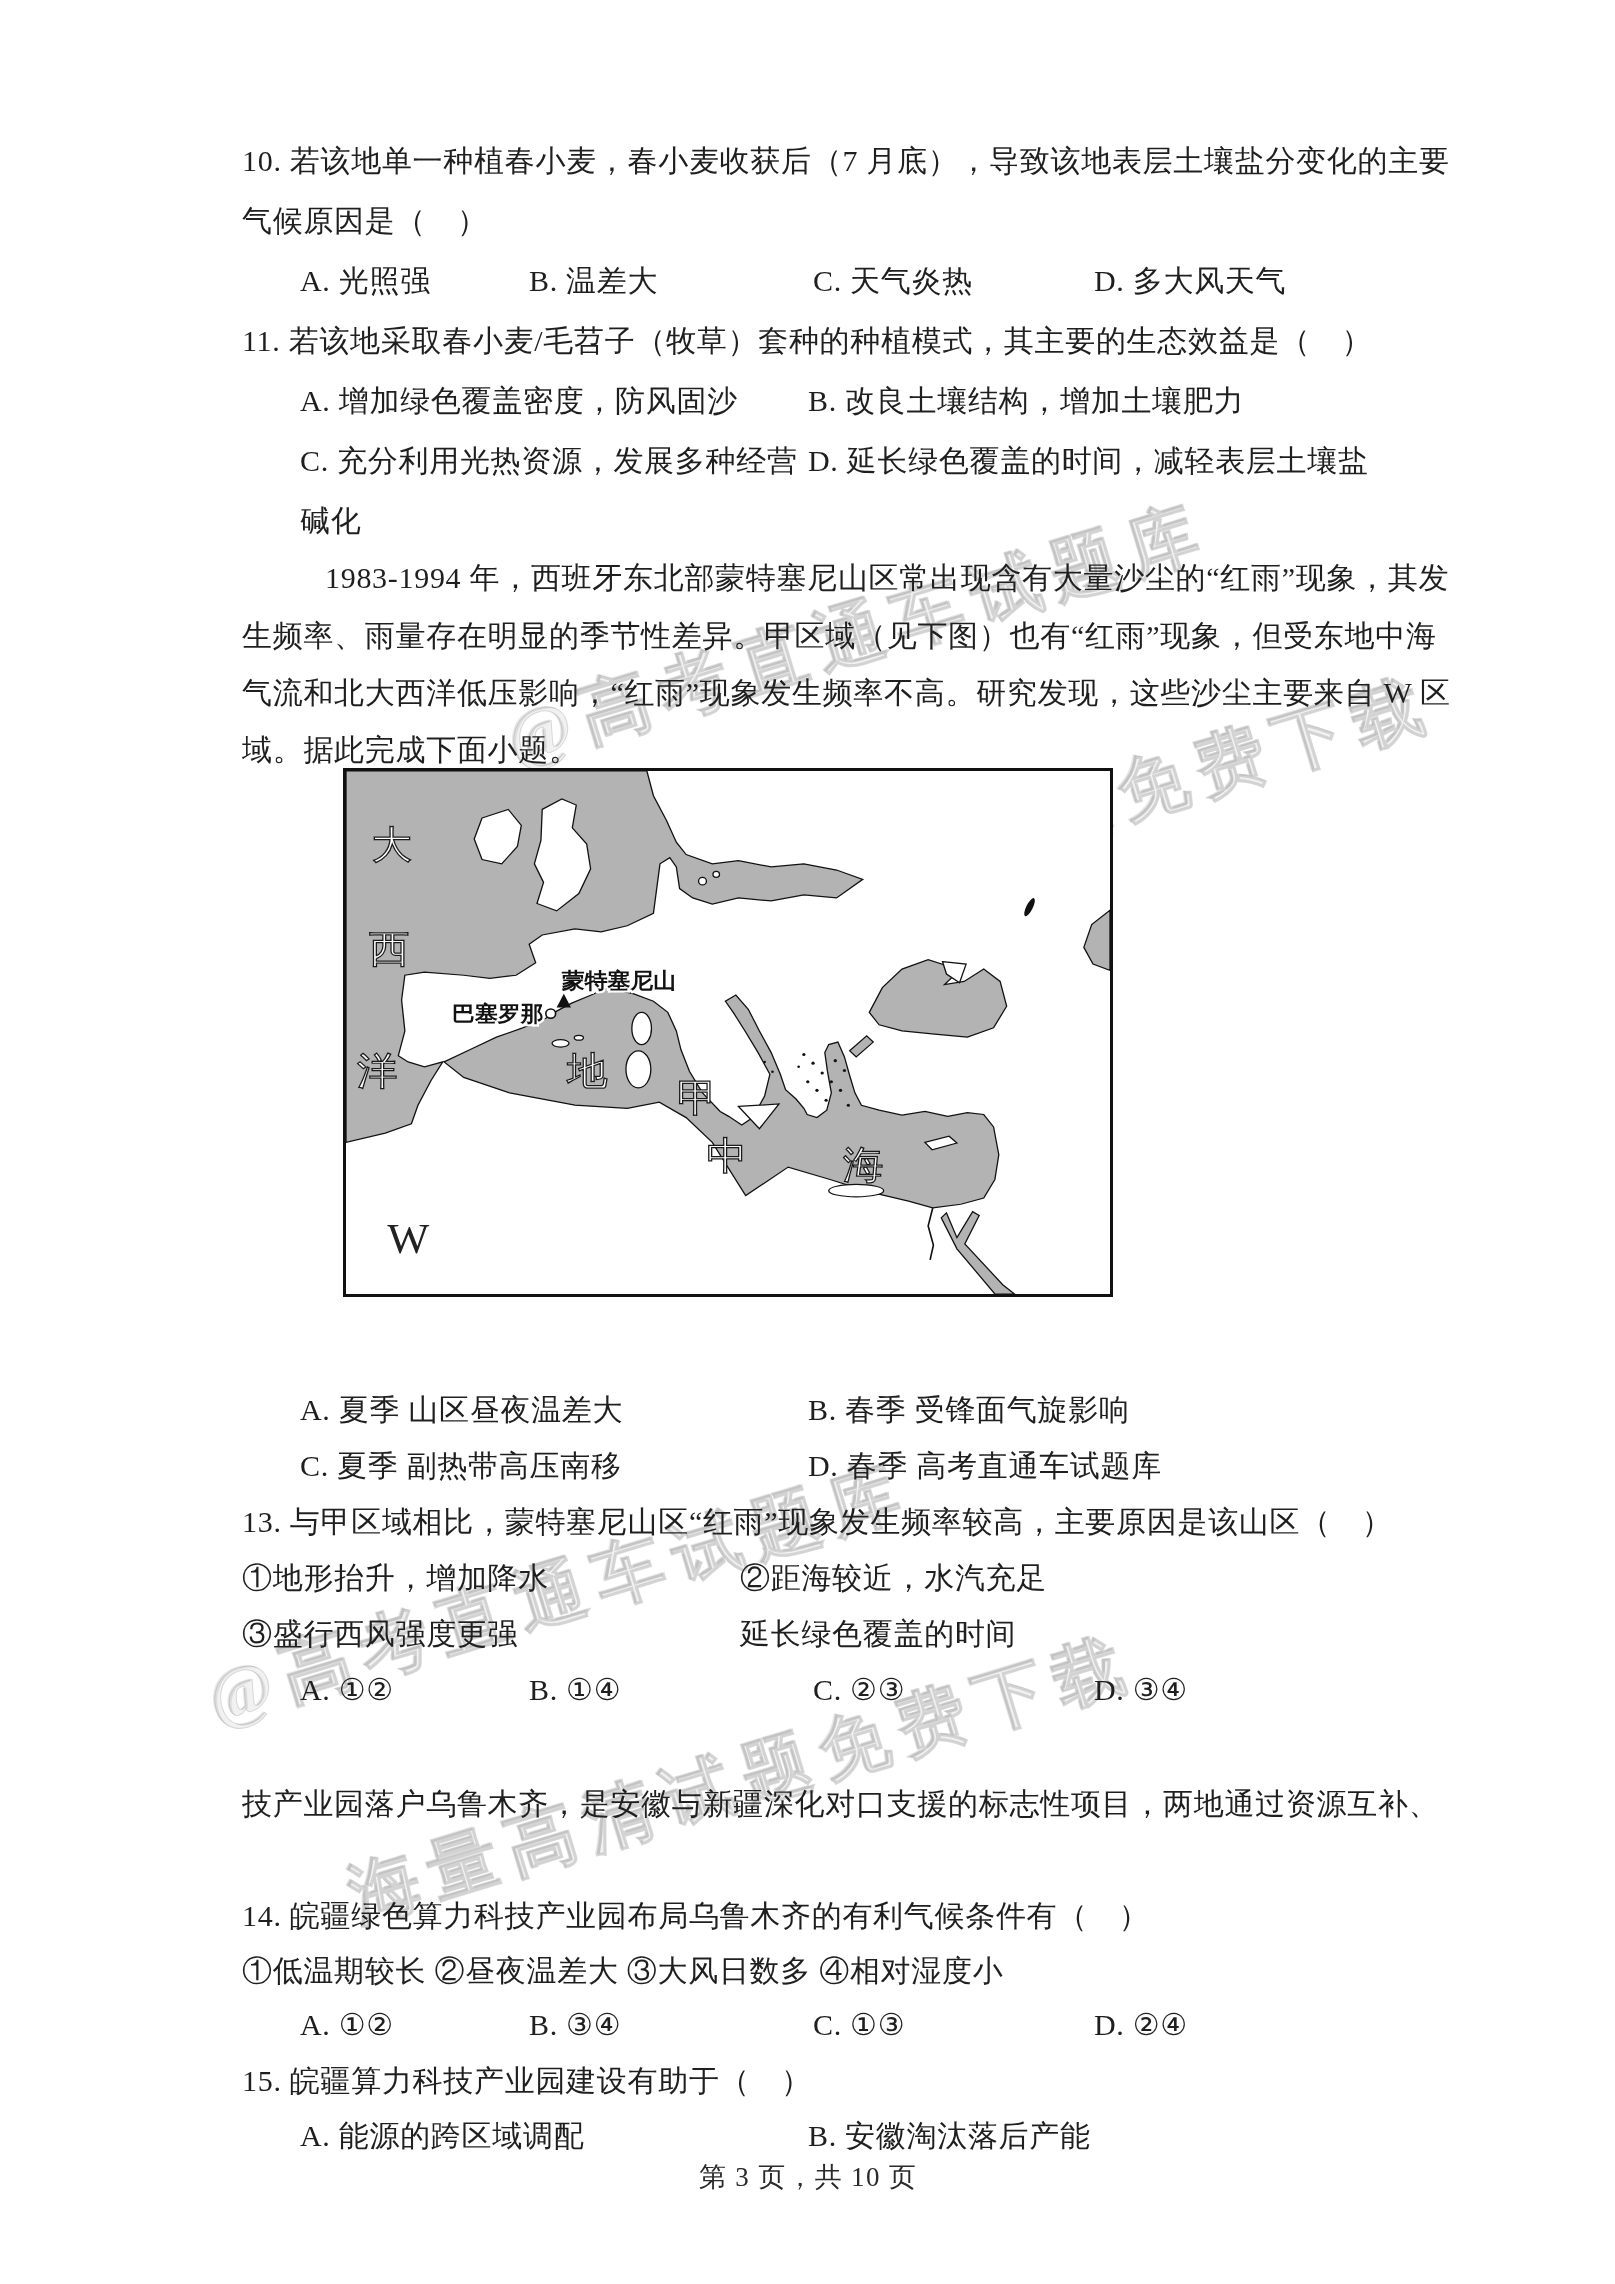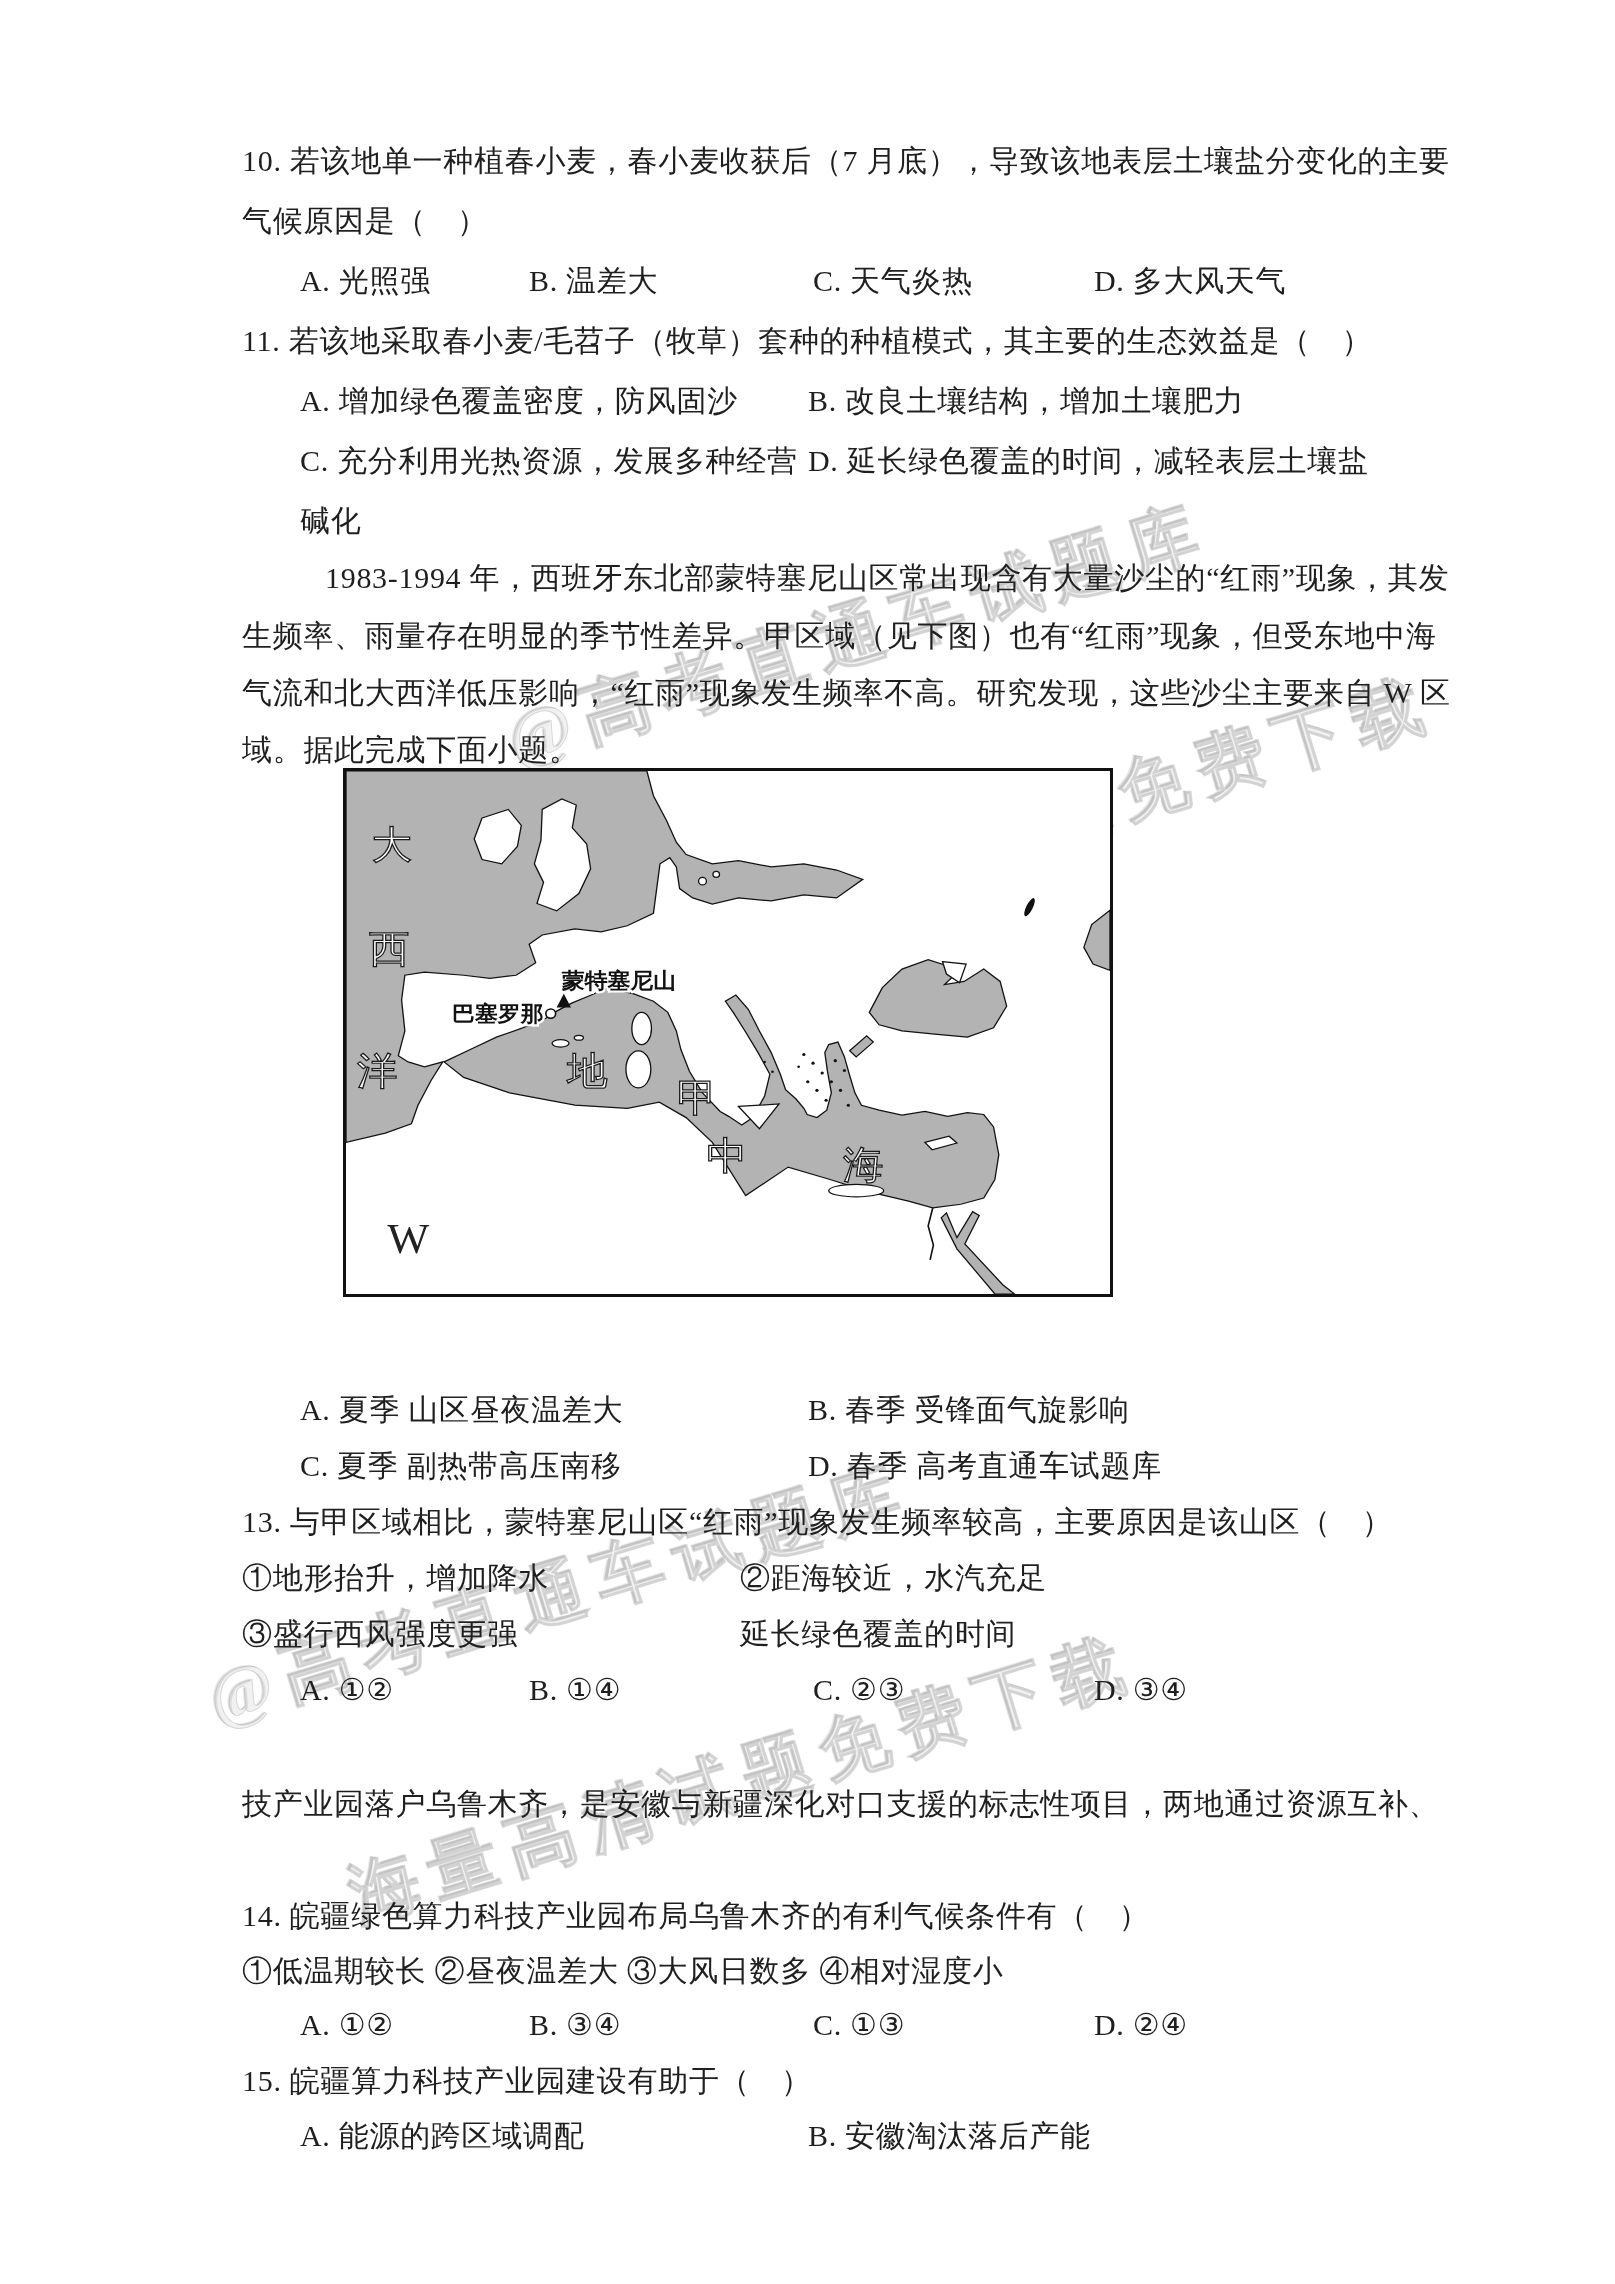--- a/index.html
+++ b/index.html
@@ -217,15 +217,16 @@
     <span class="opt" style="left:813px">C. ①③</span>
     <span class="opt" style="left:1094px">D. ②④</span>
   </div>
 
   <div class="row" style="top:2062px">15. 皖疆算力科技产业园建设有助于（　）</div>
   <div class="row fullrow" style="top:2117px">
     <span class="opt" style="left:300px">A. 能源的跨区域调配</span>
     <span class="opt" style="left:808px">B. 安徽淘汰落后产能</span>
   </div>
 
+  <div id="footer">第 3 页，共 10 页</div>
 
 </div>
 
 
 </body></html>

